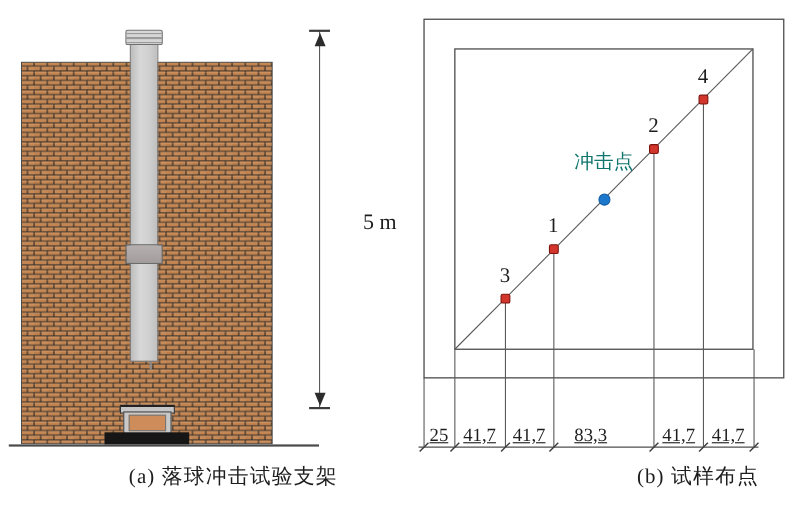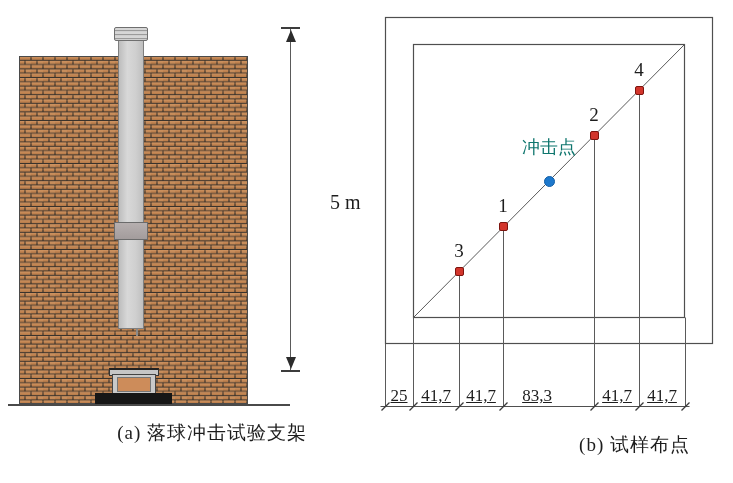--- a/index.html
+++ b/index.html
@@ -35,21 +35,21 @@
   .dim-vline{position:absolute;left:290px;top:28px;width:1px;height:343px;background:#5a5a5a;}
   .dim-tick{position:absolute;width:19px;height:2px;background:#3c3c3c;left:281px;}
   .dim-tick.top{top:27px;} .dim-tick.bottom{top:370px;}
   .dim-arrow{position:absolute;width:0;height:0;left:286px;}
   .dim-arrow.up{top:30px;border-left:5px solid transparent;border-right:5px solid transparent;border-bottom:12px solid #2c2c2c;}
   .dim-arrow.down{top:357px;border-left:5px solid transparent;border-right:5px solid transparent;border-top:12px solid #2c2c2c;}
   .dim-label-a{position:absolute;left:294px;top:191px;font-size:20px;color:#1d1d1d;margin-left:36px;}
 
   .caption{position:absolute;top:420px;font-size:19px;text-align:right;color:#1d1d1d;letter-spacing:1px;}
   .caption.a{left:27px;width:280px;}
-  .caption.b{left:410px;width:280px;margin-top:12px;}
+  .caption.b{left:410px;width:280px;}
 
   
   #layout-svg{position:absolute;left:0;top:0;}
   .sample-point{
     position:absolute;width:7px;height:7px;border-radius:2px;
     background:#d2352b;border:1px solid #7c140e;
   }
   .impact-point{
     position:absolute;left:544px;top:176px;width:9px;height:9px;border-radius:50%;
     background:#1d78cc;border:1px solid #125ea6;

